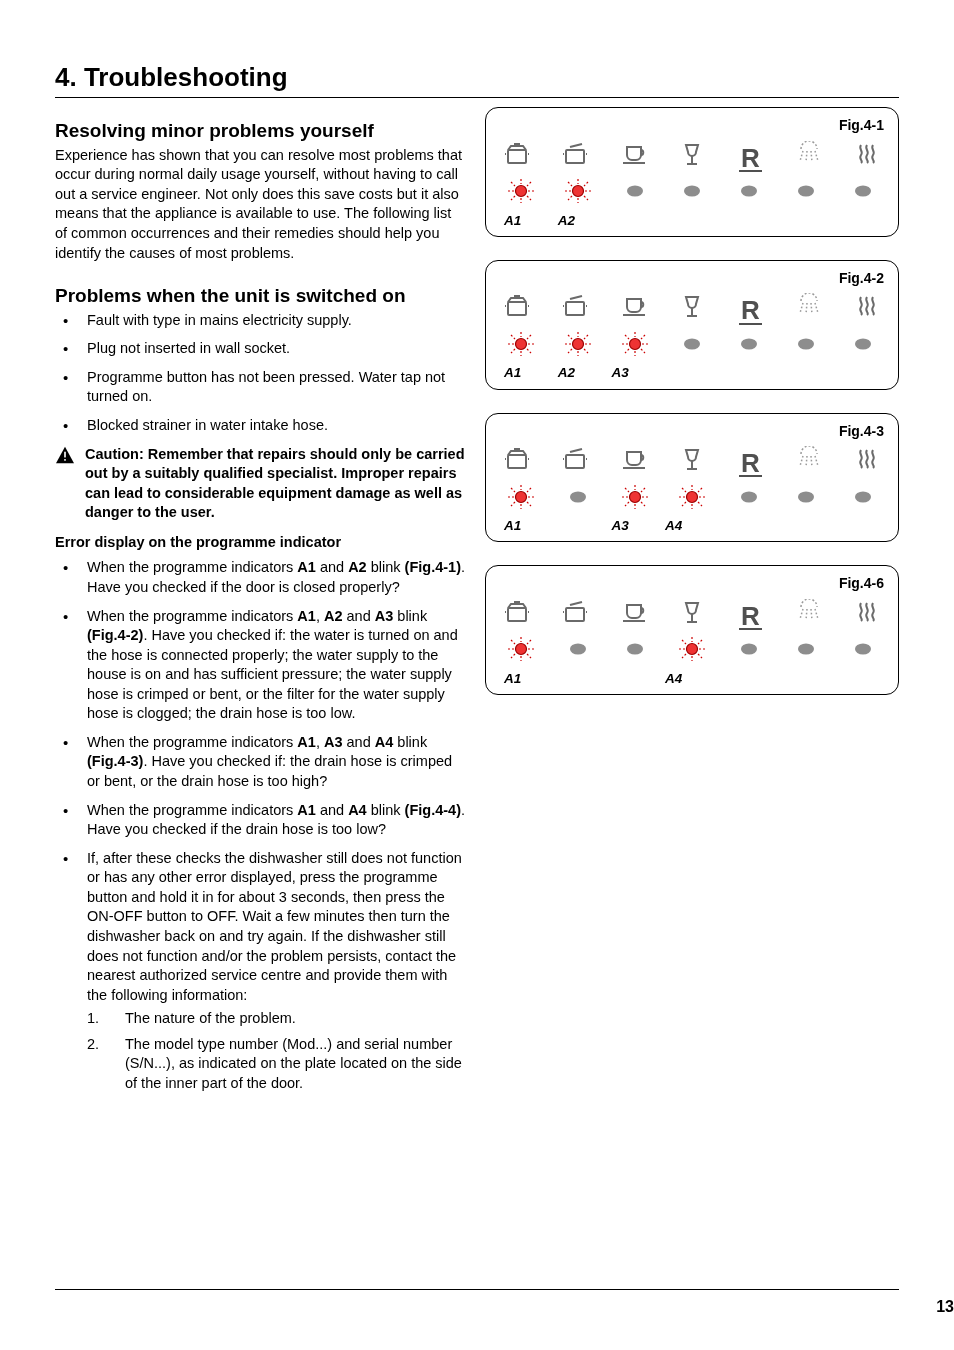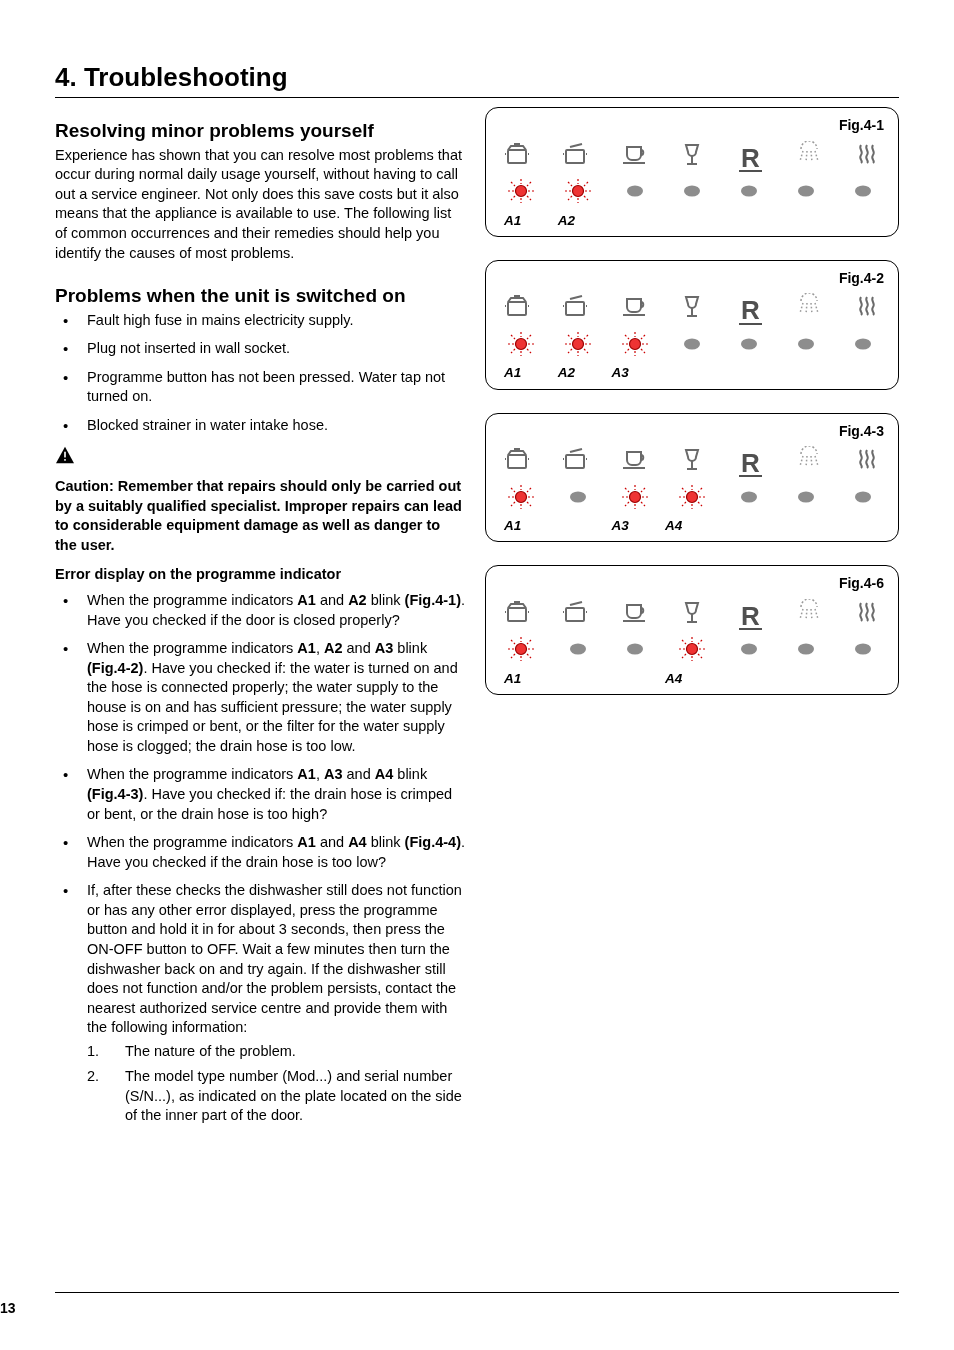--- a/index.html
+++ b/index.html
@@ -65,21 +65,20 @@
     content: "•";
     position: absolute;
     left: 8px;
     top: 0;
     font-size: 15px;
   }
   .caution-row {
     display: flex;
     gap: 8px;
     margin-top: 2px;
-    flex-direction: column;
   }
   .caution-icon {
     flex: 0 0 22px;
     padding-top: 1px;
   }
   .caution-text {
     font-weight: 700;
     flex: 1;
   }
   ol.sublist {
@@ -158,42 +157,42 @@
     bottom: 32px;
     left: 0;
     right: 0;
   }
   .pagefoot .prule {
     border: none;
     border-top: 1.5px solid #000;
     margin: 0 55px 6px 55px;
   }
   .pagefoot .pnum {
-    text-align: left;
+    text-align: right;
     font-weight: 700;
-    font-size: 14px;
+    font-size: 16px;
   }
   b { font-weight: 700; }
 </style>
 </head>
 <body>
 
 <h1>4.  Troubleshooting</h1>
 <hr class="rule">
 
 <div class="columns">
 
   <div class="col-left">
 
     <h2>Resolving minor problems yourself</h2>
     <p class="body">Experience has shown that you can resolve most problems that occur during normal daily usage yourself, without having to call out a service engineer. Not only does this save costs but it also means that the appliance is available to use. The following list of common occurrences and their remedies should help you identify the causes of most problems.</p>
 
     <h2 style="margin-top:20px;">Problems when the unit is switched on</h2>
     <ul class="bullets">
-      <li>Fault high fuse in mains electricity supply.</li>
+      <li>Fault with type in mains electricity supply.</li>
       <li>Plug not inserted in wall socket.</li>
       <li>Programme button has not been pressed. Water tap not turned on.</li>
       <li>Blocked strainer in water intake hose.</li>
     </ul>
     <div class="caution-row">
       <div class="caution-icon">
         <svg width="20" height="18" viewBox="0 0 24 22">
             <path d="M12 1 L23 21 L1 21 Z" fill="#000"></path>
             <rect x="11" y="7" width="2" height="7" fill="#fff"></rect>
             <rect x="11" y="16" width="2" height="2" fill="#fff"></rect>

